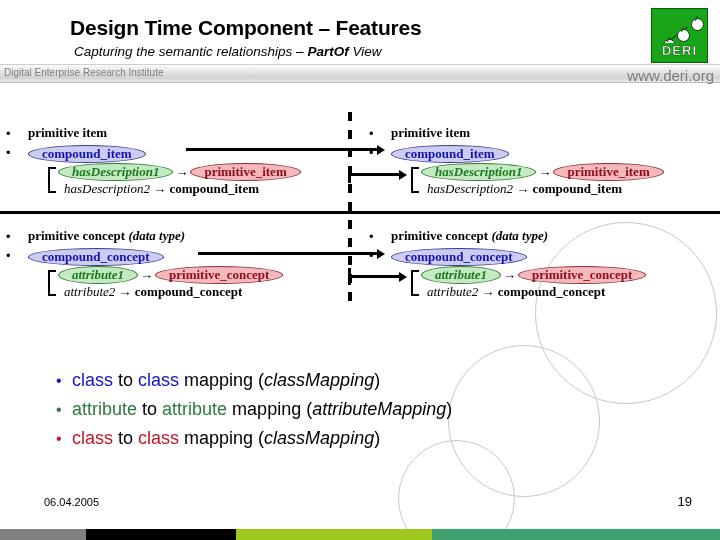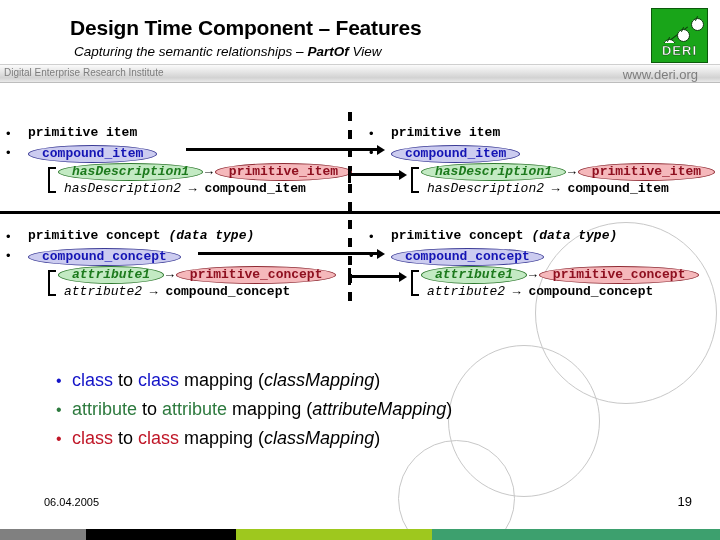--- a/index.html
+++ b/index.html
@@ -45,24 +45,24 @@
     background:#19a519;
     -webkit-text-stroke:0.4px #0a3a0a;
   }
   .band{
     position:absolute;left:0;top:64px;width:720px;height:19px;
     background:linear-gradient(to bottom,#fbfbfb 0%,#e3e3e3 45%,#d2d2d2 75%,#eaeaea 100%);
     border-top:1px solid #cfcfcf;border-bottom:1px solid #bdbdbd;
     box-sizing:border-box;
   }
   .band .left{position:absolute;left:4px;top:2px;font-size:10px;color:#7d7d7d;}
-  .band .right{position:absolute;right:22px;top:2px;font-size:13px;color:#7d7d7d;}
-
-  
-  .mono{font-family:Liberation Mono, monospace;}
+  .band .right{position:absolute;right:6px;top:2px;font-size:15px;color:#7d7d7d;}
+
+  
+  .mono{font-family:Liberation Serif, serif;}
 
   .hsep{position:absolute;left:0;top:211px;width:720px;height:3px;background:#000;}
   .vdash{
     position:absolute;left:348px;top:112px;width:4px;height:196px;
     background:repeating-linear-gradient(to bottom,#000 0 9px,transparent 9px 18px);
   }
 
   .blk{position:absolute;}
   .bline{position:absolute;white-space:nowrap;font-size:13px;line-height:14px;}
   .bullet{position:absolute;font-size:13px;color:#000;}

